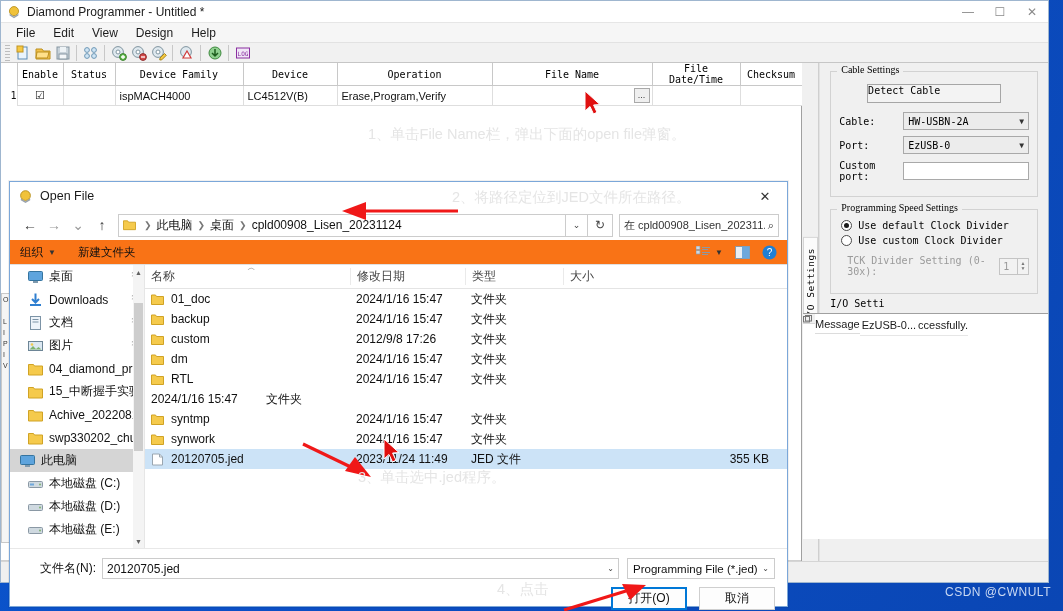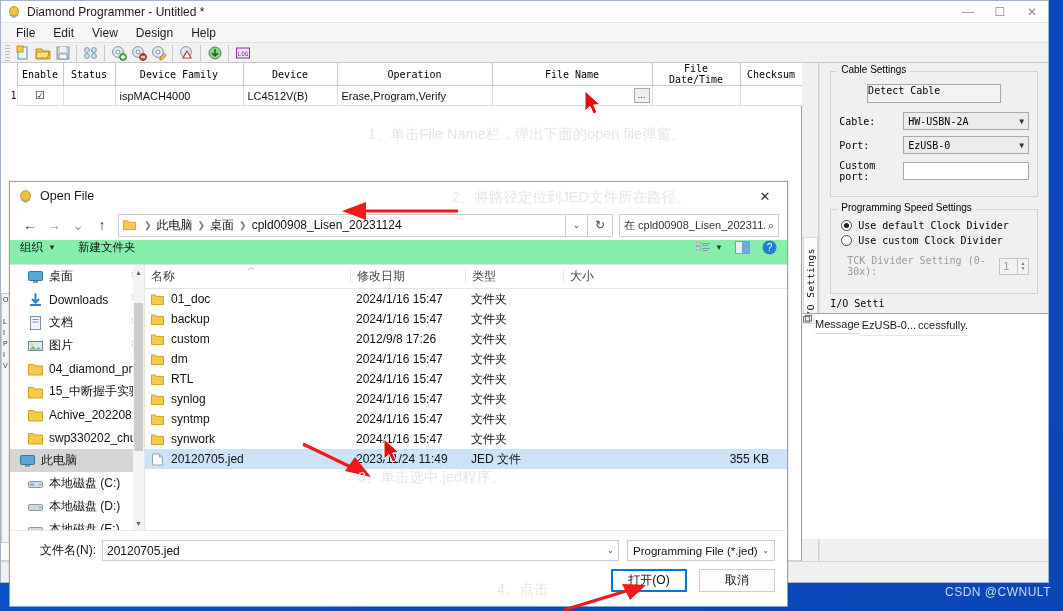--- a/index.html
+++ b/index.html
@@ -93,21 +93,21 @@
     writing-mode:vertical-rl; transform:rotate(180deg);
     font-family:"DejaVu Sans Mono", monospace; font-size:9.5px; color:#000;
     background:#fbfbfb; border:1px solid #d4d4d4; padding:10px 1px; letter-spacing:.5px;
   }
   #settings-scroll{ flex:1; background:#f0f0f0; position:relative; overflow:hidden;
                     border-left:1px solid #e2e2e2; }
   .groupbox{ margin:8px 10px 2px 10px; border:1px solid #d2d2d2; padding:6px 8px 8px 8px;
              position:relative; }
   .groupbox > .gtitle{
     position:absolute; top:-8px; left:6px; background:#f0f0f0; padding:0 4px;
-    font-family:Liberation Sans, sans-serif; font-size:10px; color:#000;
+    font-family:Liberation Serif, serif; font-size:10px; color:#000;
   }
   .detect-btn{
     display:block; margin:6px auto 9px auto; width:134px; height:19px;
     border:1px solid #a6a6a6; background:#f3f3f3;
     font-family:"DejaVu Sans Mono", monospace; font-size:10px; color:#000;
   }
   .frow{ display:flex; align-items:center; margin-bottom:6px; }
   .flabel{ width:64px; font-family:"DejaVu Sans Mono", monospace; font-size:10px; color:#000; }
   .fcombo{
     flex:1; height:18px; border:1px solid #a9a9a9; background:#ececec;
@@ -176,21 +176,21 @@
   #breadcrumb .crumb{ font-size:12px; color:#111; white-space:nowrap; }
   #breadcrumb .sep{ color:#777; margin:0 5px; font-size:9px; }
   #bc-drop{ width:22px;height:23px;border:1px solid #cccccc;border-left:none;background:#fff;
             display:flex;align-items:center;justify-content:center;color:#444;font-size:9px;}
   #refresh-btn{ width:25px;height:23px;border:1px solid #cccccc;border-left:none;background:#fff;
             display:flex;align-items:center;justify-content:center;color:#444;font-size:12px;}
   #dlg-search{ width:160px; height:23px; border:1px solid #cccccc; background:#fff;
     display:flex; align-items:center; padding:0 4px; margin-left:6px; }
   #dlg-search .sq{ font-size:11px; color:#333; white-space:nowrap; overflow:hidden; flex:1;}
   #dlg-search .mag{ font-size:11px; color:#333; margin-left:3px; }
-  #cmd-row{ height:25px; display:flex; align-items:flex-start; padding:0 10px; background:#86efac;
+  #cmd-row{ height:25px; display:flex; align-items:center; padding:0 10px; background:#f97316;
             border-bottom:1px solid #e0e0e0; }
   .cmdbtn{ font-size:11.5px; color:#111; margin-right:22px; display:flex; align-items:center; }
   .cmdbtn .cv{ font-size:8px; margin-left:5px; color:#333; }
   #view-ctrls{ margin-left:auto; display:flex; align-items:center; gap:12px; }
   #dlg-body{ flex:1; display:flex; min-height:0; background:#fff; }
   
   #dlg-nav{ width:135px; background:#fff; border-right:1px solid #e6e6e6;
             position:relative; overflow:hidden; }
   .navitem{ height:23px; display:flex; align-items:center; padding-left:18px; font-size:12px;
             color:#111; white-space:nowrap; }
@@ -211,21 +211,21 @@
                  font-size:12px; color:#444; }
   #files-header .fh{ padding-left:6px; position:relative; }
   #files-header .fh + .fh{ border-left:1px solid #eaeaea; }
   #files-header .sortmark{ position:absolute; left:50%; top:-6px; font-size:8px; color:#888; }
   .filerow{ height:20px; display:flex; align-items:center; font-size:12px; color:#111; }
   .filerow.sel{ background:#cce3f7; }
   .filerow .fcol{ padding-left:6px; white-space:nowrap; overflow:hidden; }
   .fname{ display:flex; align-items:center; }
   .fi{ width:13px;height:13px;margin-right:7px;flex:0 0 auto; }
   
-  #dlg-footer{ height:76px; background:#fff; border-top:1px solid #e8e8e8;
+  #dlg-footer{ height:58px; background:#fff; border-top:1px solid #e8e8e8;
                position:relative; }
   #fn-row{ display:flex; align-items:center; padding:9px 0 0 0; }
   #fn-label{ width:92px; text-align:right; padding-right:6px; font-size:12px; color:#111; }
   #fn-input{ flex:1; height:21px; border:1px solid #cccccc; background:#fff;
              display:flex; align-items:center; padding:0 4px; font-size:12px; color:#111; }
   #fn-input .v{ flex:1; }
   #fn-input .cv{ font-size:8px; color:#444; }
   #ftype{ width:148px; height:21px; border:1px solid #cccccc; background:#fff;
           display:flex; align-items:center; padding:0 5px; margin:0 12px 0 8px;
           font-size:11.5px; color:#111; }
@@ -688,26 +688,20 @@
           <svg class="fi" viewBox="0 0 13 12">
               <path d="M0.5 1.5h4l1 1.5h7v8H0.5z" fill="#f5ca4c" stroke="#d0a325"></path>
             </svg>
           <span>RTL</span>
         </div>
         <div class="fcol" style="width:115px">2024/1/16 15:47</div>
         <div class="fcol" style="width:98px">文件夹</div>
         <div class="fcol" style="flex:1;text-align:right;padding-right:18px"></div>
       </div>
       <div class="filerow">
-        <div class="fcol fname" style="width:205px">
-          <svg class="fi" viewBox="0 0 13 12">
-              <path d="M0.5 1.5h4l1 1.5h7v8H0.5z" fill="#f5ca4c" stroke="#d0a325"></path>
-            </svg>
-          <span>synlog</span>
-        </div>
         <div class="fcol" style="width:115px">2024/1/16 15:47</div>
         <div class="fcol" style="width:98px">文件夹</div>
         <div class="fcol" style="flex:1;text-align:right;padding-right:18px"></div>
       </div>
       <div class="filerow">
         <div class="fcol fname" style="width:205px">
           <svg class="fi" viewBox="0 0 13 12">
               <path d="M0.5 1.5h4l1 1.5h7v8H0.5z" fill="#f5ca4c" stroke="#d0a325"></path>
             </svg>
           <span>syntmp</span>

